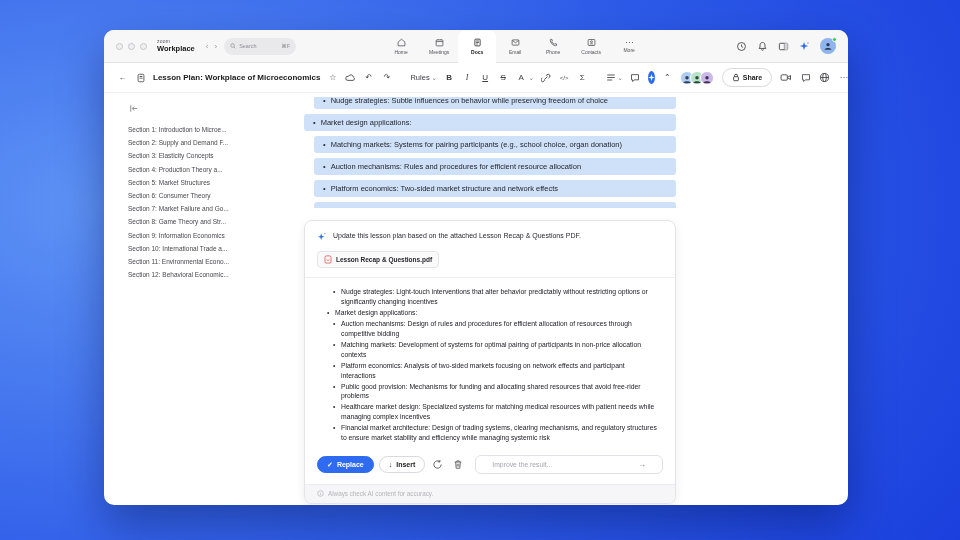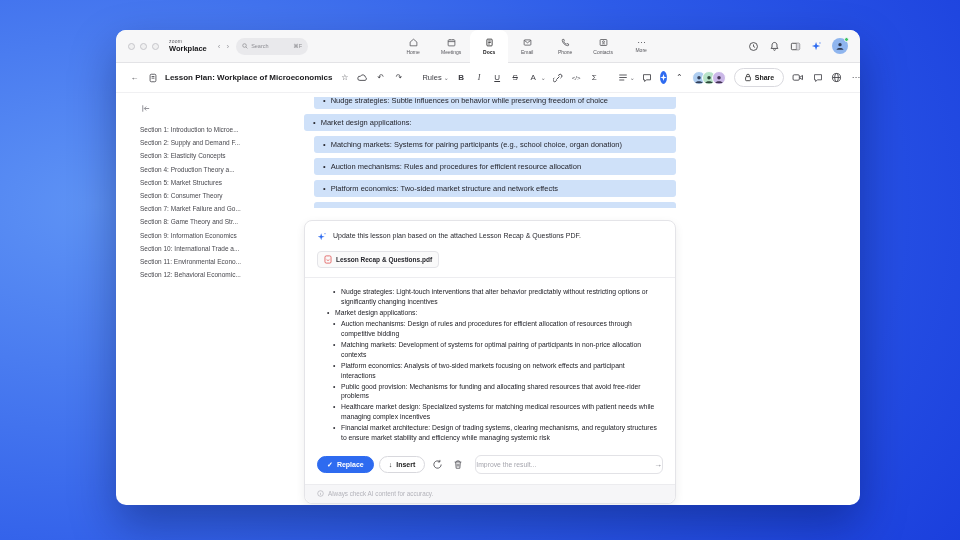--- a/index.html
+++ b/index.html
@@ -3,21 +3,21 @@
 <meta charset="utf-8">
 <style>
   * { margin:0; padding:0; box-sizing:border-box; }
   html,body { width:960px; height:540px; overflow:hidden; }
   body {
     font-family:"Liberation Sans","DejaVu Sans",sans-serif;
     background:radial-gradient(130% 150% at 10% 38%, #5e93f5 0%, #2e5ce9 48%, #0f2ed6 100%);
     position:relative; color:#1c1c1e;
   }
   .window {
-    position:absolute; left:116px; top:30px; width:744px; height:475px;
+    position:absolute; left:104px; top:30px; width:744px; height:475px;
     background:#fff; border-radius:10px; overflow:hidden;
     box-shadow:0 20px 45px rgba(0,15,80,.4);
   }
   
   .topbar {
     height:33px; background:#f7f7f8; border-bottom:1px solid #e3e3e6;
     display:flex; align-items:center; padding:0 12px; position:relative;
   }
   .traffic { display:flex; gap:5px; margin-right:10px; }
   .traffic span { width:7px; height:7px; border-radius:50%; border:1px solid #c6c6cb; background:#f0f0f1; }
@@ -63,21 +63,21 @@
   .avgroup { display:flex; }
   .av { width:14px; height:14px; border-radius:50%; border:1.5px solid #fff; display:flex; align-items:flex-end; justify-content:center; overflow:hidden; }
   .av + .av { margin-left:-4px; }
   .av1 { background:#aecdf0; } .av2 { background:#b7e3c8; } .av3 { background:#cbb8e8; }
   .share-btn { display:flex; align-items:center; gap:3px; border:1px solid #d9d9de; border-radius:10px; height:19px; padding:0 9px; font-size:7px; font-weight:600; color:#222; background:#fff; }
   
   .mainbody { display:flex; height:calc(100% - 64px); }
   .sidebar { width:172px; padding:10px 0 0 24px; flex:none; }
   .collapse { color:#8a8a90; margin-bottom:9px; height:11px; }
   .side-item { font-size:6.5px; color:#48484e; line-height:13.2px; white-space:nowrap; }
-  .content { width:372px; margin-left:16px; flex:none; display:flex; flex-direction:column; }
+  .content { width:372px; margin-left:28px; flex:none; display:flex; flex-direction:column; }
   .doc-rows { overflow:hidden; margin-top:4px; }
   .doc-row {
     background:#cfe1f9; border-radius:3px; padding:3.5px 9px 4px;
     font-size:7.5px; color:#1f1f26; margin-bottom:5.5px; white-space:nowrap;
     position:relative; overflow:hidden;
   }
   .doc-row::before { content:"•"; margin-right:5px; color:#2a2a32; }
   .doc-row.l2 { margin-left:10px; }
   .doc-row.clip { margin-top:-5px; }
   
@@ -98,21 +98,21 @@
   .ai-li::before { content:"•"; position:absolute; color:#33333a; }
   .ai-li.l1 { padding-left:16px; } .ai-li.l1::before { left:8px; }
   .ai-li.l2 { padding-left:22px; } .ai-li.l2::before { left:14px; }
   .ai-actions { display:flex; align-items:center; gap:5px; padding:8px 12px 10px; }
   .btn { height:17px; border-radius:10px; display:flex; align-items:center; gap:4px; padding:0 9px; font-size:7px; font-weight:600; }
   .btn-replace { background:#2e6bf0; color:#fff; border:1px solid #2e6bf0; }
   .btn-insert { background:#fff; color:#222; border:1px solid #d8d8dd; }
   .icon-btn { width:15px; height:15px; display:flex; align-items:center; justify-content:center; color:#55555c; }
   .improve {
     flex:1; height:19px; border:1px solid #e2e2e6; border-radius:6px; background:#fff;
-    display:flex; align-items:center; padding:0 0; margin-left:5px;
+    display:flex; align-items:center; padding:0 16px; margin-left:5px;
   }
   .improve input { border:none; outline:none; flex:1; font-size:6.8px; color:#55555c; font-family:inherit; background:transparent; }
   .improve input::placeholder { color:#a6a6ae; }
   .improve .go { color:#7a7a82; font-size:8px; }
   .ai-footer {
     background:#f6f6f8; border-top:1px solid #ececef; border-radius:0 0 8px 8px;
     padding:5px 12px 6px; font-size:6.3px; color:#b3b3ba; display:flex; align-items:center; gap:4px;
   }
   svg { display:block; }
 </style>

